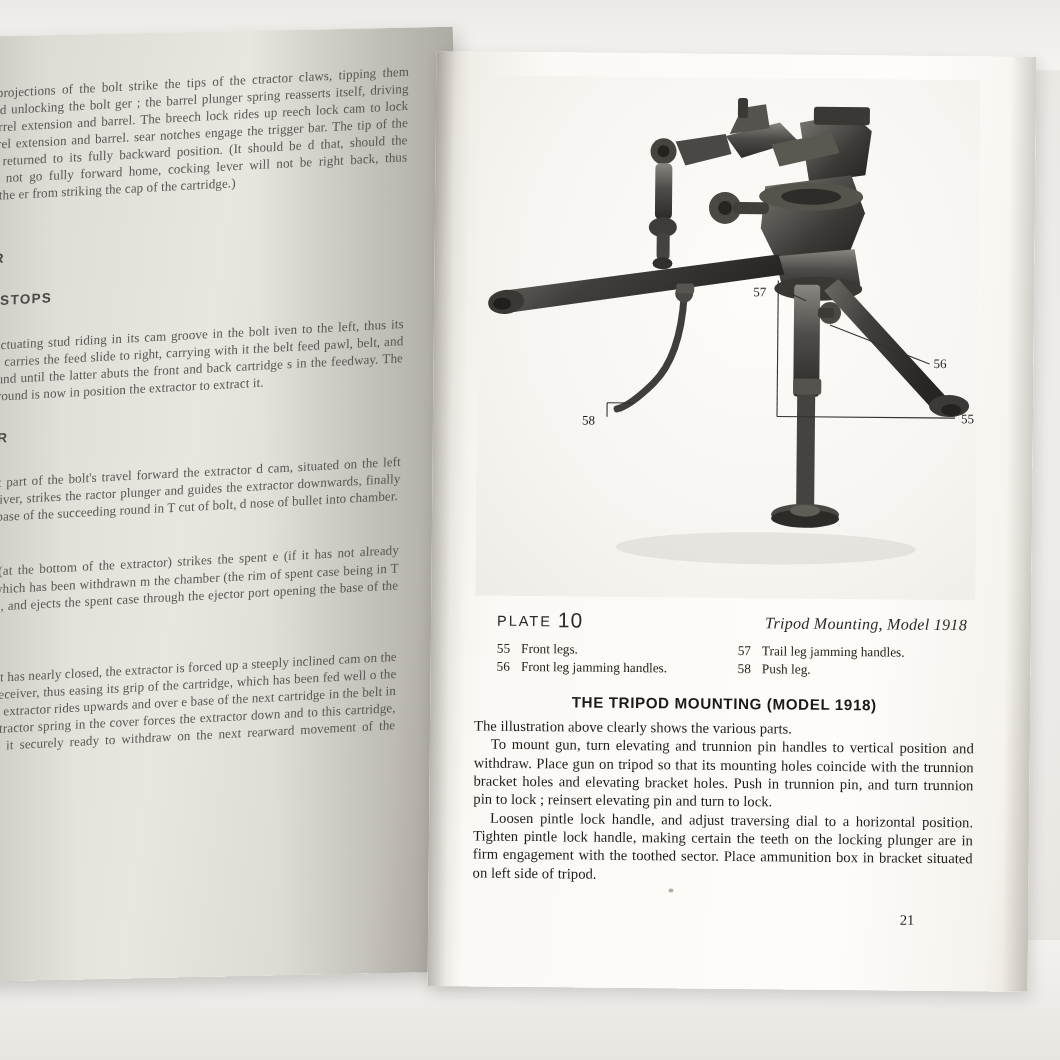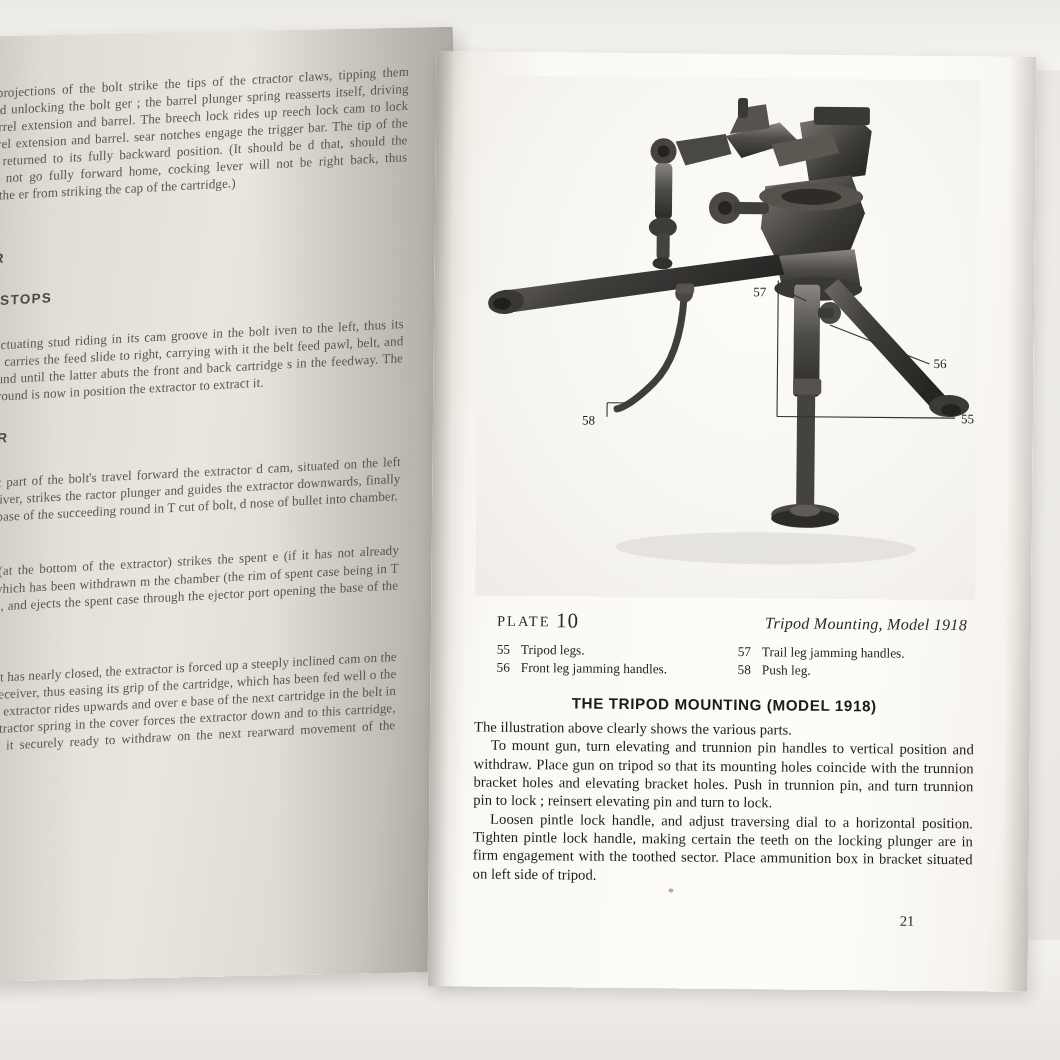--- a/index.html
+++ b/index.html
@@ -135,21 +135,21 @@
 
   
   .plate-line {
     display: flex;
     align-items: baseline;
     justify-content: space-between;
     margin-top: 12px;
     padding: 0 8px 0 22px;
   }
   .plate-label {
-    font-family: Liberation Serif, serif;
+    font-family: Liberation Sans, sans-serif;
     font-size: 14.5px;
     letter-spacing: 2.0px;
     color: #2a2926;
   }
   .plate-num {
     font-size: 21px;
     letter-spacing: 1px;
     vertical-align: -1px;
   }
   .plate-title {
@@ -347,21 +347,21 @@
           <div class="plate-label">
             <span>PLATE</span>
             <span class="plate-num">10</span>
           </div>
           <div class="plate-title">Tripod Mounting, Model 1918</div>
         </div>
 
         <div class="legend">
           <div class="item">
             <span class="num">55</span>
-            <span>Tripod legs.</span>
+            <span>Front legs.</span>
           </div>
           <div class="item">
             <span class="num">57</span>
             <span>Trail leg jamming handles.</span>
           </div>
           <div class="item">
             <span class="num">56</span>
             <span>Front leg jamming handles.</span>
           </div>
           <div class="item">

